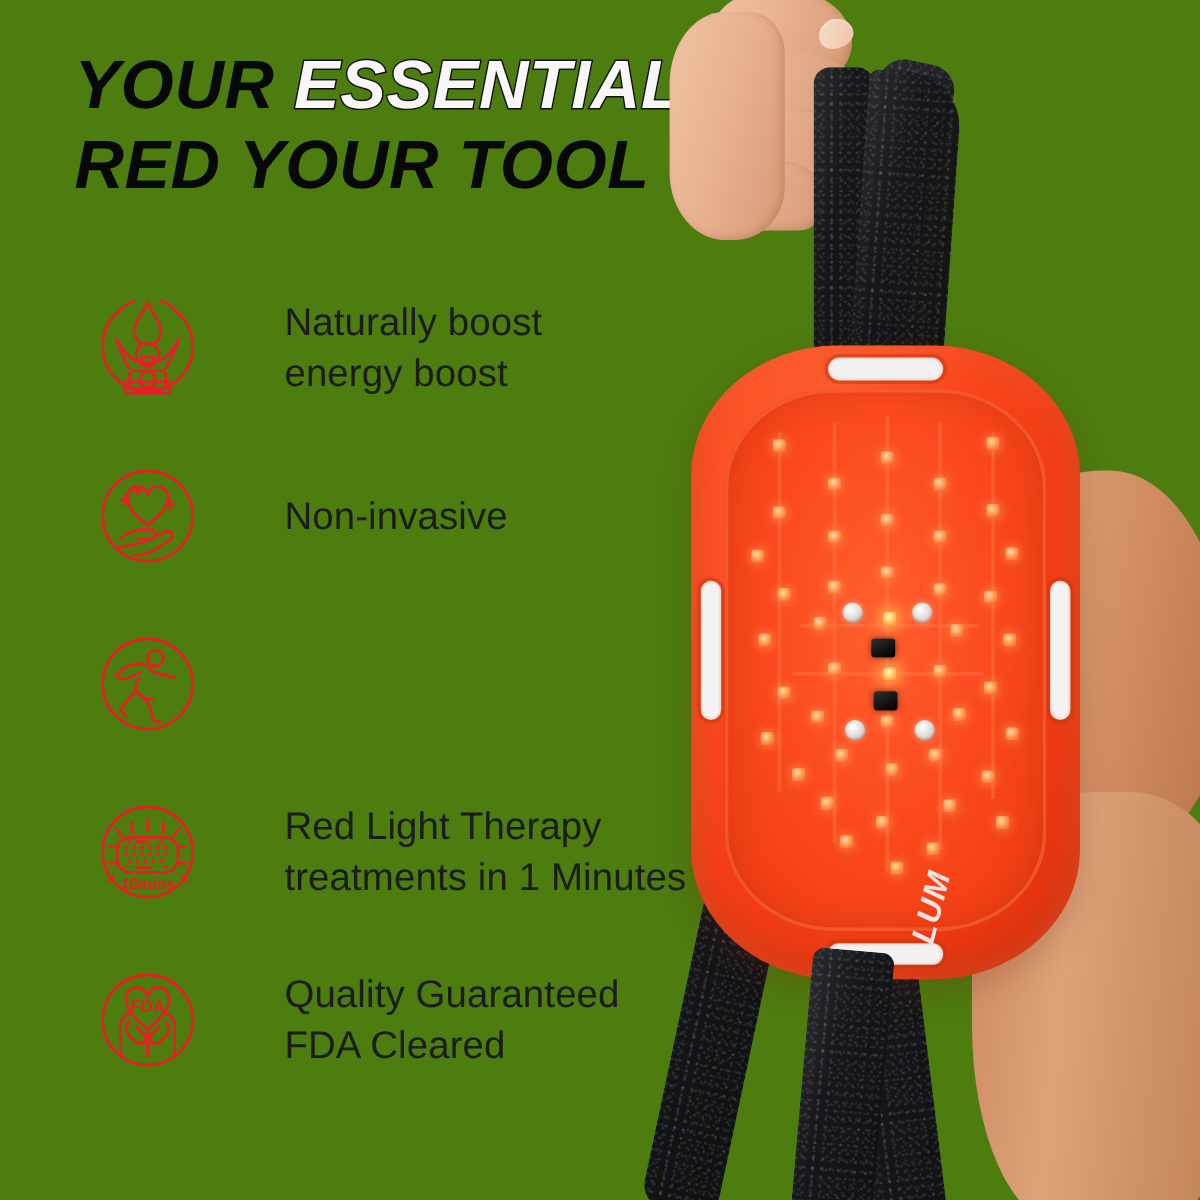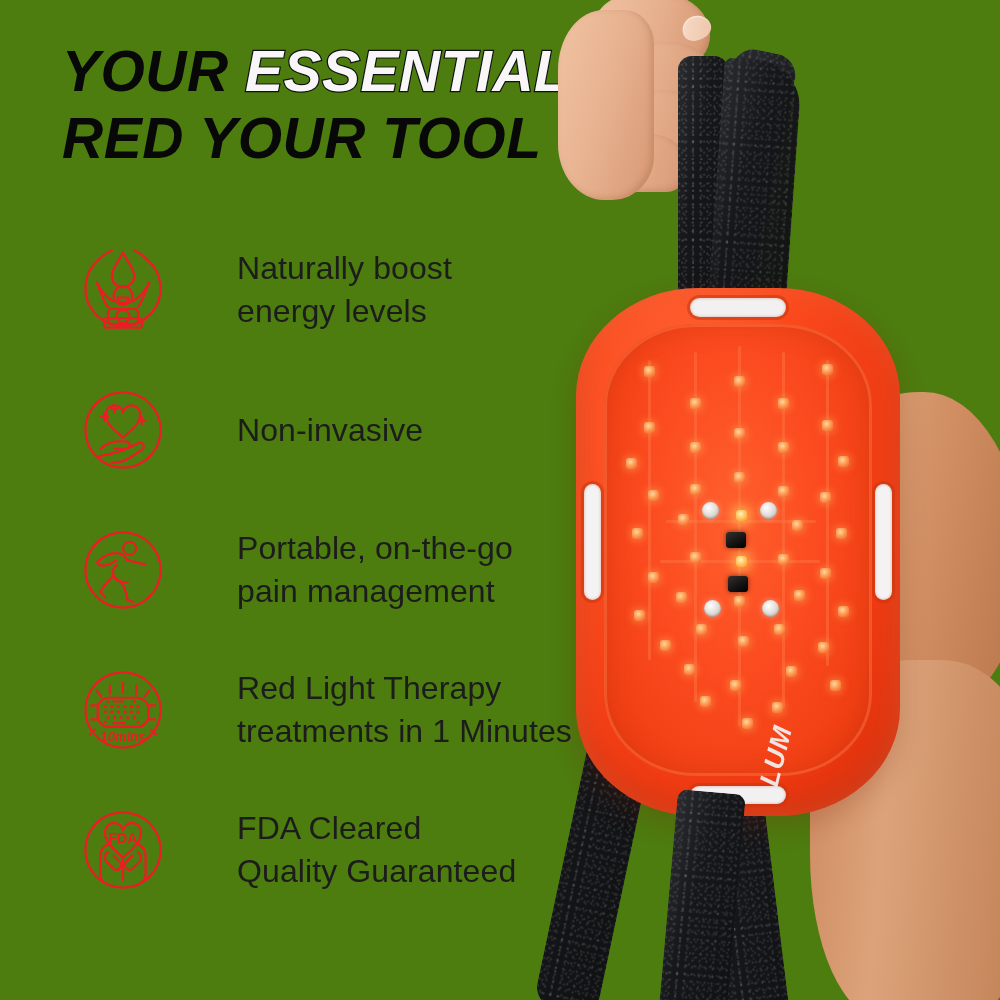--- a/index.html
+++ b/index.html
@@ -259,21 +259,21 @@
           <path d="M44 58 h12 a6 6 0 0 1 -12 0 z"></path>
           <path d="M40 62 C 32 58 26 50 22 42 c 6 14 8 22 12 26"></path>
           <path d="M60 62 C 68 58 74 50 78 42 c -6 14 -8 22 -12 26"></path>
           <rect x="34" y="70" width="32" height="16" rx="4"></rect>
           <rect x="30" y="80" width="40" height="10" rx="2"></rect>
           <circle cx="50" cy="78" r="7"></circle>
         </svg>
       </div>
       <div class="feature-text">
         <div>Naturally boost</div>
-        <div>energy levels</div>
+        <div>energy boost</div>
       </div>
     </div>
 
     <div class="feature-row">
       <div class="feature-icon">
         <svg viewBox="0 0 100 100" fill="none" stroke="#ed1c24" stroke-width="2.4" stroke-linecap="round" stroke-linejoin="round">
           <circle cx="50" cy="50" r="40"></circle>
           <path d="M50 58 C 38 48 32 42 32 35 a 9 9 0 0 1 18 -4 a 9 9 0 0 1 18 4 c 0 7 -6 13 -18 23 z"></path>
           <path d="M26 70 c 6 -5 12 -8 18 -8 h 9 a 4 4 0 0 1 0 8 h -12"></path>
           <path d="M24 78 c 12 -2 24 -5 32 -9 l 10 -5 a 4 4 0 0 1 4 7 l -12 8 c -6 4 -12 6 -20 6"></path>
@@ -296,24 +296,20 @@
           <circle cx="57" cy="27" r="7"></circle>
           <path d="M22 42 c 6 -6 14 -10 21 -10 c 5 0 9 3 11 7"></path>
           <path d="M22 42 c 2 3 5 4 9 3 c 5 -1 9 -3 12 -5"></path>
           <path d="M54 39 c 6 2 12 4 20 5"></path>
           <path d="M43 45 c -4 4 -5 9 -2 13 c 3 4 9 6 14 5"></path>
           <path d="M41 58 c 5 3 9 7 11 12 l 3 12"></path>
           <path d="M40 56 c -5 5 -10 10 -14 17"></path>
           <path d="M26 73 l 5 6"></path>
           <path d="M55 82 l 6 2"></path>
         </svg>
-      </div>
-      <div class="feature-text">
-        <div>Portable, on-the-go</div>
-        <div>pain management</div>
       </div>
     </div>
 
     <div class="feature-row">
       <div class="feature-icon">
         <svg viewBox="0 0 100 100" fill="none" stroke="#ed1c24" stroke-width="2.3" stroke-linecap="round" stroke-linejoin="round">
           <circle cx="50" cy="50" r="40"></circle>
           <rect x="23" y="37" width="54" height="31" rx="12"></rect>
           <path d="M23 45 h-7 M23 60 h-7 M77 45 h7 M77 60 h7"></path>
           <path d="M36 33 v-9 M50 31 v-10 M64 33 v-9 M27 36 l-5 -7 M73 36 l5 -7"></path>
@@ -358,22 +354,22 @@
           <path d="M50 58 C 37 47 31 40 31 33 a 9.5 9.5 0 0 1 19 -4 a 9.5 9.5 0 0 1 19 4 c 0 7 -6 14 -19 25 z"></path>
           <path d="M50 60 v22"></path>
           <path d="M34 44 c -5 2 -8 6 -8 12 v20 c 0 3 1 6 3 8"></path>
           <path d="M66 44 c 5 2 8 6 8 12 v20 c 0 3 -1 6 -3 8"></path>
           <path d="M34 52 c -3 3 -4 7 -2 10 l 8 8 a5 5 0 0 0 7 -7 l -7 -7"></path>
           <path d="M66 52 c 3 3 4 7 2 10 l -8 8 a5 5 0 0 1 -7 -7 l 7 -7"></path>
           <text x="50" y="43" text-anchor="middle" font-family="Liberation Sans, sans-serif" font-size="15" font-weight="bold" fill="#ed1c24" stroke="none">FDA</text>
         </svg>
       </div>
       <div class="feature-text">
+        <div>Quality Guaranteed</div>
         <div>FDA Cleared</div>
-        <div>Quality Guaranteed</div>
       </div>
     </div>
 
   </div>
 
   <div id="product">
 
     <div class="arm" id="arm-upper"></div>
     <div class="arm" id="arm-lower"></div>
 

